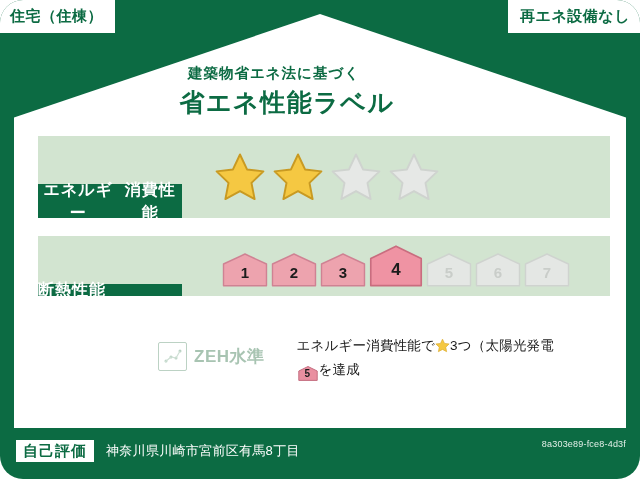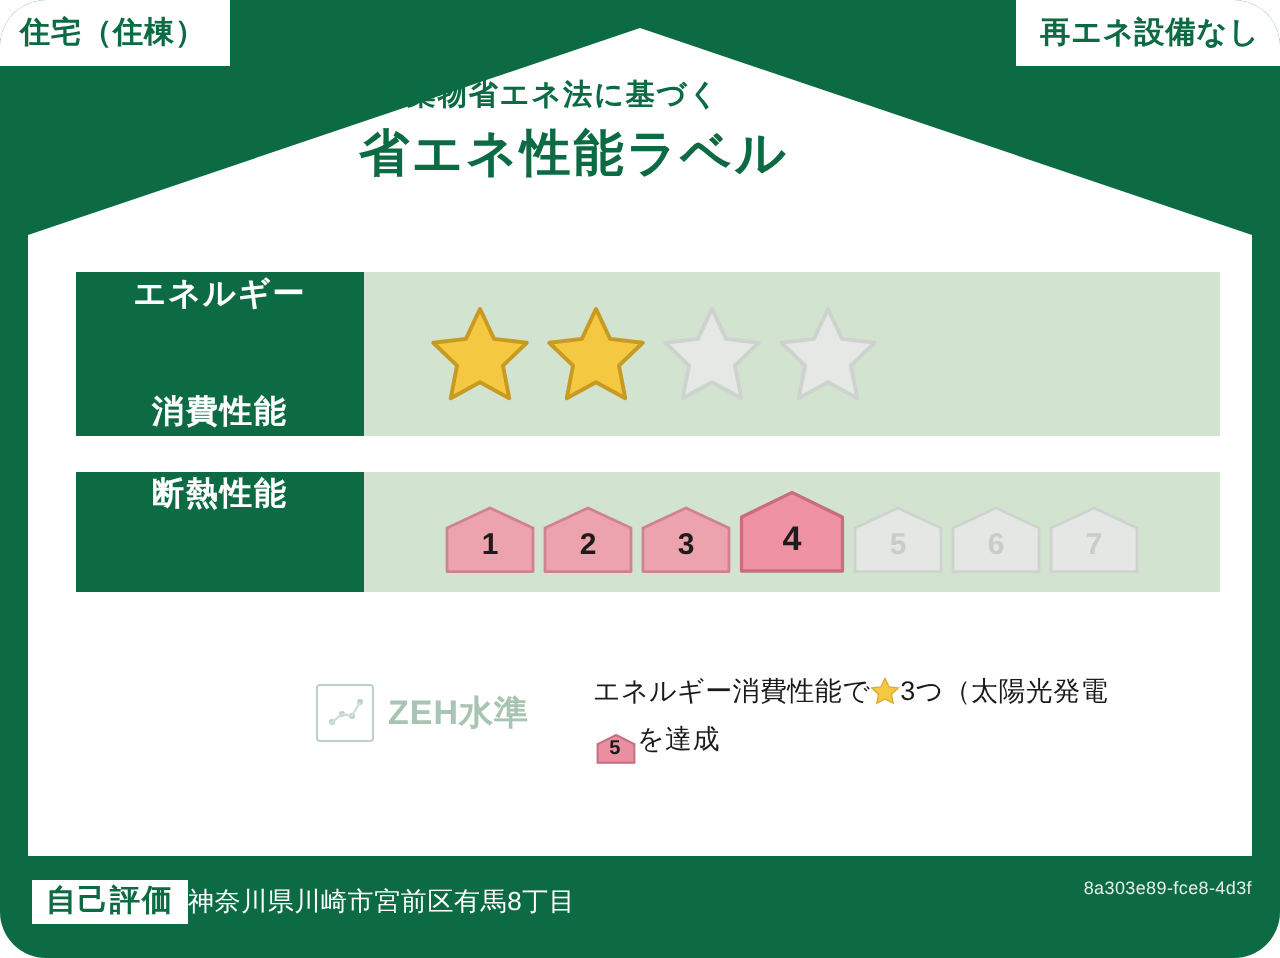--- a/index.html
+++ b/index.html
@@ -50,21 +50,21 @@
     height: 33px;
     white-space: nowrap;
   }
   .corner-tag.left  { left: 0;  padding: 0 12px 0 10px; }
   .corner-tag.right { right: 0; padding: 0 10px 0 12px; }
 
   
   .title-block {
     position: absolute;
     left: 0;
-    top: 40px;
+    top: 65px;
     width: 548px;
     text-align: center;
     pointer-events: none;
   }
   .title-sub {
     color: #0c6b43;
     font-size: 14.5px;
     font-weight: bold;
     letter-spacing: 1px;
     line-height: 1.2;
@@ -93,25 +93,26 @@
   .perf-row.insulation { top: 236px; height: 60px; }
 
   .perf-label {
     flex: 0 0 144px;
     background: #0c6b43;
     color: #ffffff;
     font-weight: bold;
     font-size: 16px;
     letter-spacing: 1px;
     display: flex;
-    flex-direction: column;
+    flex-direction: row;
     align-items: center;
     justify-content: space-between;
     line-height: 1.45;
     text-align: center;
+    margin-top: 48px;
   }
   .perf-label span { display: block; }
   .perf-value {
     flex: 1 1 auto;
     display: flex;
     align-items: center;
     padding-left: 32px;
   }
 
   
@@ -216,21 +217,21 @@
     width: 640px;
     height: 51px;
     color: #ffffff;
   }
   .footer-left {
     position: absolute;
     left: 16px;
     top: 12px;
     display: flex;
     align-items: center;
-    gap: 0;
+    gap: 12px;
   }
   .self-eval {
     background: #ffffff;
     color: #0c6b43;
     font-weight: bold;
     font-size: 15px;
     letter-spacing: 1px;
     padding: 3px 7px 4px;
     line-height: 1;
   }

